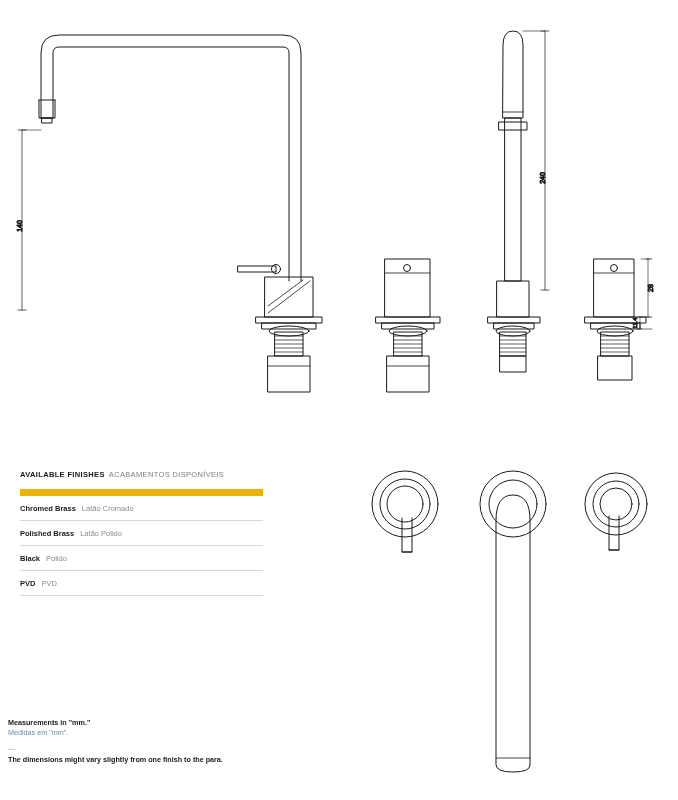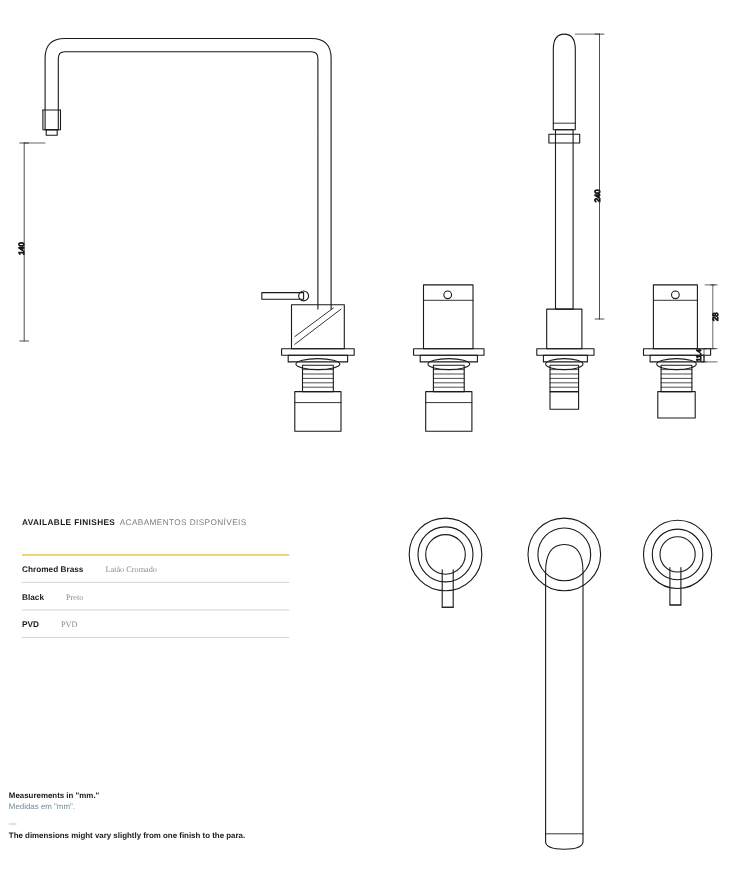--- a/index.html
+++ b/index.html
@@ -30,22 +30,22 @@
   
   .finishes {
     position: absolute;
     left: 20px;
     top: 470px;
     width: 243px;
   }
   .finishes-header {
     font-size: 7.5px;
     letter-spacing: 0.35px;
-    padding-bottom: 25px;
-    border-bottom: 1px solid #eab308;
+    padding-bottom: 10px;
+    border-bottom: 7px solid #eab308;
     white-space: nowrap;
   }
   .finishes-header .en {
     font-weight: bold;
     color: #1a1a1a;
   }
   .finishes-header .pt {
     color: #7d7d7d;
     margin-left: 4px;
   }
@@ -54,22 +54,21 @@
     padding: 7.5px 0 7.5px 0;
     border-bottom: 1px solid #d8d8d8;
     white-space: nowrap;
   }
   .finish-row .en {
     font-weight: bold;
     color: #1a1a1a;
   }
   .finish-row .pt {
     color: #8a8a8a;
-    margin-left: 20px;
-    font-family: Liberation Serif, serif;
+    margin-left: 6px;
   }
   
   .notes {
     position: absolute;
     left: 8px;
     top: 718px;
     width: 330px;
   }
   .note-block {
     margin-bottom: 9px;
@@ -266,21 +265,24 @@
 
   <div class="finishes">
     <div class="finishes-header">
       <span class="en">AVAILABLE FINISHES</span><span class="pt">ACABAMENTOS DISPONÍVEIS</span>
     </div>
 
     <div class="finish-row">
       <span class="en">Chromed Brass</span><span class="pt">Latão Cromado</span>
     </div>
     <div class="finish-row">
-      <span class="en">Black</span><span class="pt">Preto</span>
+      <span class="en">Polished Brass</span><span class="pt">Latão Polido</span>
+    </div>
+    <div class="finish-row">
+      <span class="en">Black</span><span class="pt">Polido</span>
     </div>
     <div class="finish-row">
       <span class="en">PVD</span><span class="pt">PVD</span>
     </div>
   </div>
 
   <div class="notes">
     <div class="note-block">
       <div class="note-en">Measurements in "mm."</div>
       <div class="note-pt">Medidas em "mm".</div>

